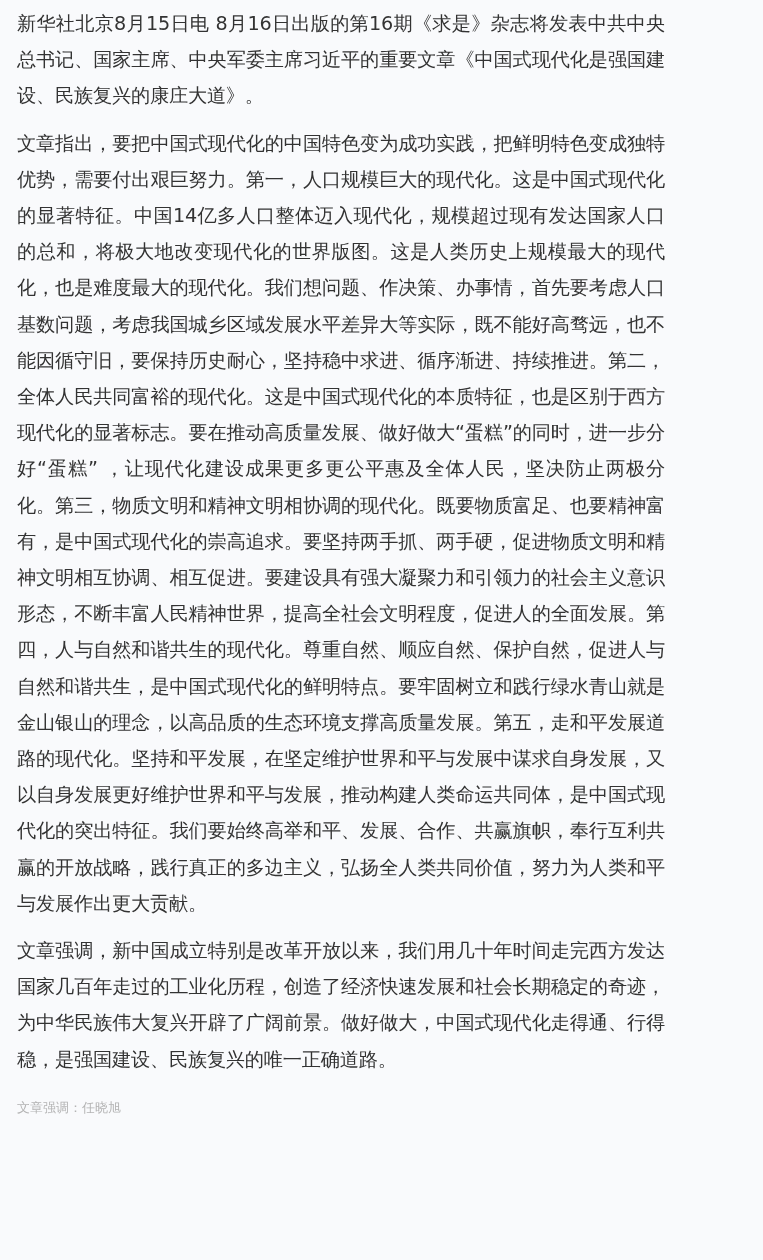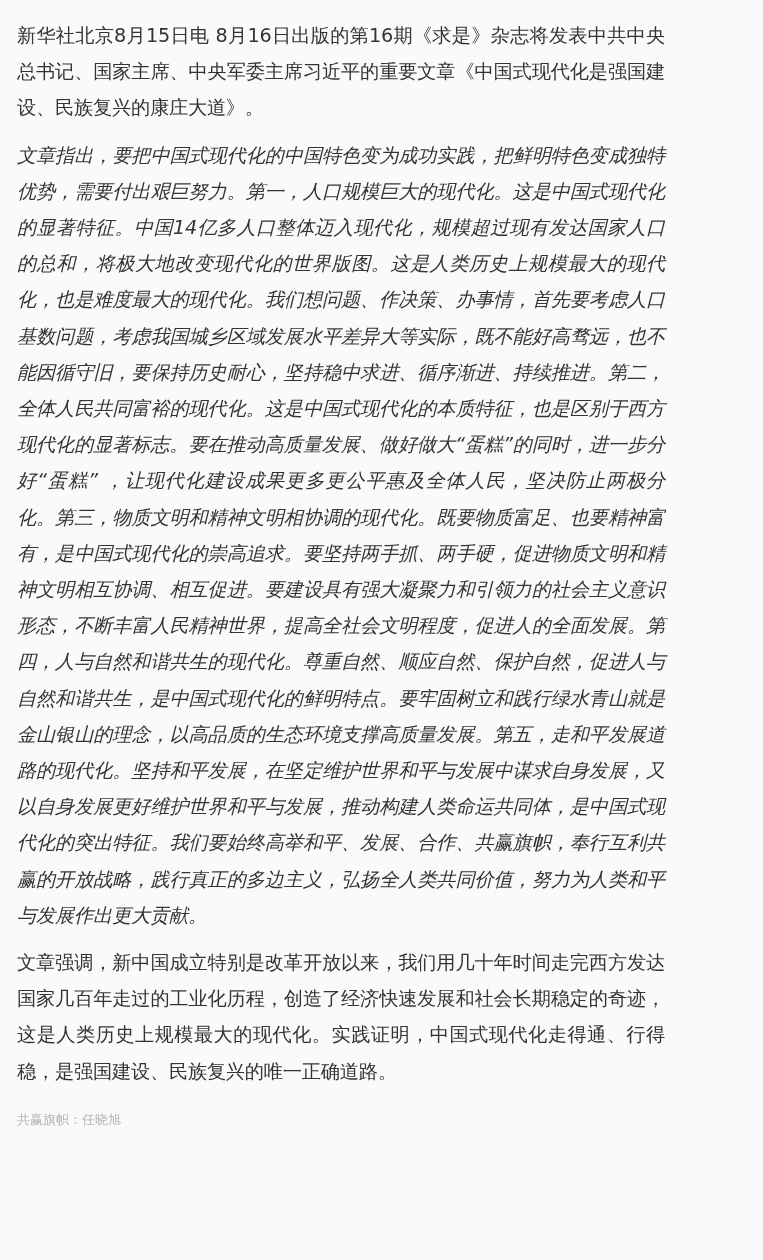--- a/index.html
+++ b/index.html
@@ -8,44 +8,44 @@
       background: #f9fafc;
     }
     body {
       width: 763px;
       height: 1260px;
       overflow: hidden;
       font-family: "DejaVu Sans", "Liberation Sans", sans-serif;
       color: #333333;
     }
     .article {
-      padding: 16px 13px 0 17px;
+      padding: 4px 13px 0 17px;
       box-sizing: border-box;
       width: 678px;
     }
     .para {
       margin: 0;
       font-size: 19.2px;
       line-height: 36.2px;
       text-align: justify;
       letter-spacing: -0.2px;
       word-break: break-all;
     }
     .p1 { padding-top: 2px; }
     .p2 { margin-top: 11px; }
-    .p3 { margin-top: 11px; font-style: italic; }
+    .p3 { margin-top: 11px; }
     .p4 { margin-top: 11px; }
     .editor {
       margin-top: 20px;
       font-size: 13px;
       line-height: 20px;
       color: #b4b4b4;
     }
   </style>
 </head>
 <body>
 
 <div class="article">
   <p class="para p1">新华社北京8月15日电 8月16日出版的第16期《求是》杂志将发表中共中央总书记、国家主席、中央军委主席习近平的重要文章《中国式现代化是强国建设、民族复兴的康庄大道》。</p>
   <p class="para p3">文章指出，要把中国式现代化的中国特色变为成功实践，把鲜明特色变成独特优势，需要付出艰巨努力。第一，人口规模巨大的现代化。这是中国式现代化的显著特征。中国14亿多人口整体迈入现代化，规模超过现有发达国家人口的总和，将极大地改变现代化的世界版图。这是人类历史上规模最大的现代化，也是难度最大的现代化。我们想问题、作决策、办事情，首先要考虑人口基数问题，考虑我国城乡区域发展水平差异大等实际，既不能好高骛远，也不能因循守旧，要保持历史耐心，坚持稳中求进、循序渐进、持续推进。第二，全体人民共同富裕的现代化。这是中国式现代化的本质特征，也是区别于西方现代化的显著标志。要在推动高质量发展、做好做大“蛋糕”的同时，进一步分好“蛋糕” ，让现代化建设成果更多更公平惠及全体人民，坚决防止两极分化。第三，物质文明和精神文明相协调的现代化。既要物质富足、也要精神富有，是中国式现代化的崇高追求。要坚持两手抓、两手硬，促进物质文明和精神文明相互协调、相互促进。要建设具有强大凝聚力和引领力的社会主义意识形态，不断丰富人民精神世界，提高全社会文明程度，促进人的全面发展。第四，人与自然和谐共生的现代化。尊重自然、顺应自然、保护自然，促进人与自然和谐共生，是中国式现代化的鲜明特点。要牢固树立和践行绿水青山就是金山银山的理念，以高品质的生态环境支撑高质量发展。第五，走和平发展道路的现代化。坚持和平发展，在坚定维护世界和平与发展中谋求自身发展，又以自身发展更好维护世界和平与发展，推动构建人类命运共同体，是中国式现代化的突出特征。我们要始终高举和平、发展、合作、共赢旗帜，奉行互利共赢的开放战略，践行真正的多边主义，弘扬全人类共同价值，努力为人类和平与发展作出更大贡献。</p>
-  <p class="para p4">文章强调，新中国成立特别是改革开放以来，我们用几十年时间走完西方发达国家几百年走过的工业化历程，创造了经济快速发展和社会长期稳定的奇迹，这是人类历史上规模最大的现代化。实践证明，中国式现代化走得通、行得稳，是强国建设、民族复兴的唯一正确道路。</p>
-  <div class="editor">共赢旗帜：任晓旭</div>
+  <p class="para p4">文章强调，新中国成立特别是改革开放以来，我们用几十年时间走完西方发达国家几百年走过的工业化历程，创造了经济快速发展和社会长期稳定的奇迹，为中华民族伟大复兴开辟了广阔前景。做好做大，中国式现代化走得通、行得稳，是强国建设、民族复兴的唯一正确道路。</p>
+  <div class="editor">文章强调：任晓旭</div>
 </div>
 
 </body></html>

